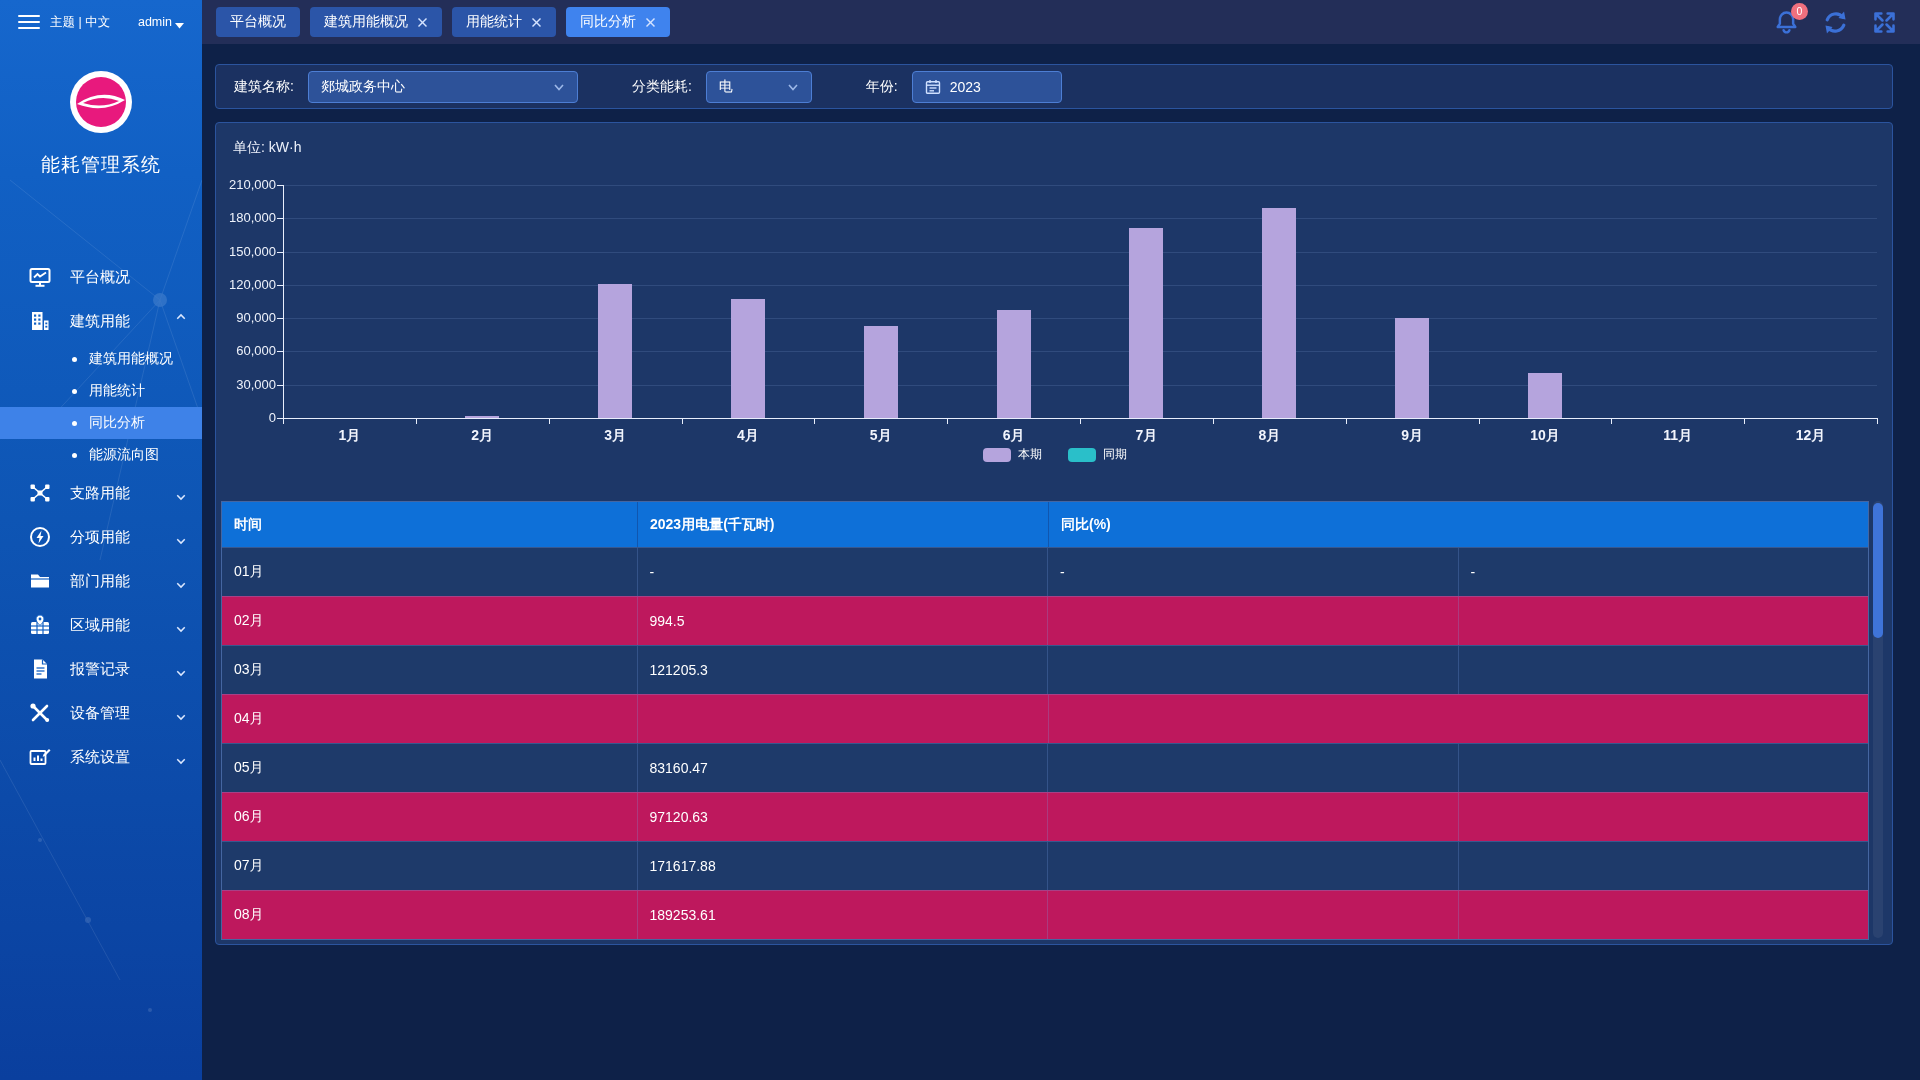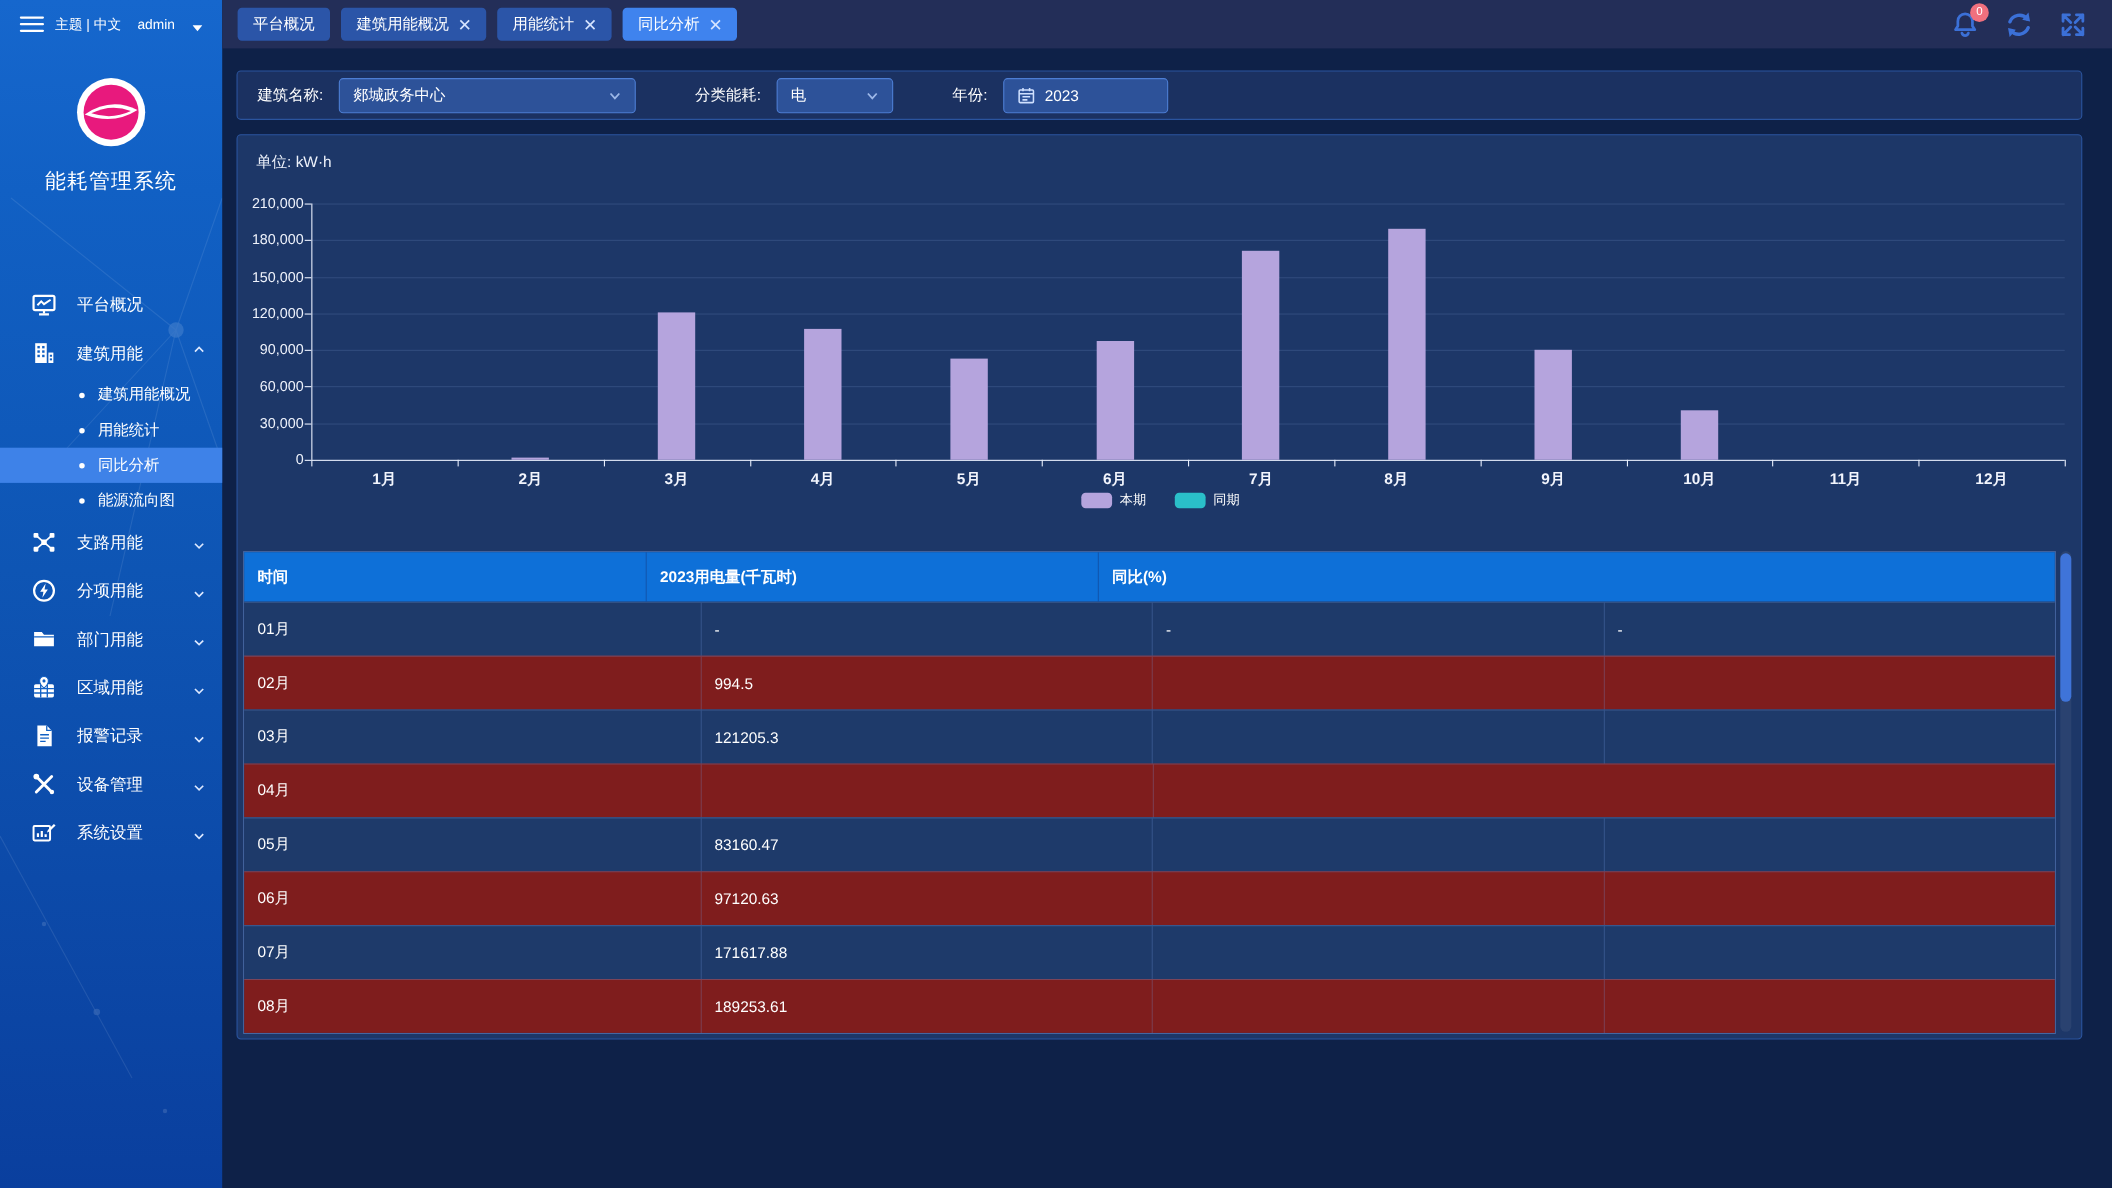--- a/index.html
+++ b/index.html
@@ -7,21 +7,21 @@
     font-family:"Liberation Sans","DejaVu Sans",sans-serif; color:#fff; }
 
   
   #sidebar { position:absolute; left:0; top:0; width:202px; height:1080px;
     background:linear-gradient(180deg,#1667cd 0%,#1160c4 16%,#0e55b4 48%,#0a3f9e 100%); }
   #sidebar .bg-pattern { position:absolute; inset:0; opacity:.18; }
   .side-top { position:relative; height:44px; display:flex; align-items:center; padding:0 18px; gap:10px; }
   .burger { width:22px; display:flex; flex-direction:column; gap:4px; cursor:pointer; }
   .burger i { display:block; height:2px; background:#fff; border-radius:1px; }
   .theme-label { font-size:12.5px; white-space:nowrap; }
-  .user-wrap { margin-left:auto; display:flex; align-items:flex-end; gap:16px; font-size:12.5px; cursor:pointer; }
+  .user-wrap { margin-left:auto; display:flex; align-items:flex-end; gap:3px; font-size:12.5px; cursor:pointer; }
   .logo-wrap { position:relative; margin:26px auto 0; width:64px; height:64px; }
   .side-title { text-align:center; font-size:19px; letter-spacing:1px; margin-top:18px; }
   .menu { position:absolute; top:255px; left:0; right:0; }
   .menu-item { position:relative; height:44px; display:flex; align-items:center; padding-left:28px; cursor:pointer; }
   .mi-icon { width:24px; height:24px; flex:0 0 24px; }
   .mi-icon svg { width:100%; height:100%; }
   .mi-label { margin-left:18px; font-size:15px; }
   .mi-chevron { position:absolute; right:16px; width:10px; height:10px; }
   .mi-chevron svg { width:10px; height:10px; }
   .mi-chevron.up { transform:rotate(180deg); }
@@ -74,21 +74,21 @@
 
   
   #table { position:absolute; left:5px; top:378px; width:1648px;
     border:1px solid rgba(120,160,230,.45); }
   .tbl-header { display:flex; height:45px; background:#0e70d8; }
   .th-cell { display:flex; align-items:center; padding-left:12px; font-size:14px; font-weight:bold;
     border-right:1px solid rgba(18,80,165,.8); }
   .th-cell:last-child { border-right:none; }
   .tbl-row { display:flex; height:49px; border-top:1px solid rgba(120,160,230,.3); }
   .tbl-row.odd { background:#1e3a6a; }
-  .tbl-row.even { background:#7f1d1d; }
+  .tbl-row.even { background:#be185d; }
   .td-cell { display:flex; align-items:center; padding-left:12px; font-size:14px;
     border-right:1px solid rgba(120,160,230,.25); }
   .td-cell:last-child { border-right:none; }
   #table-scrollbar { position:absolute; left:1657px; top:378px; width:10px; height:437px;
     background:rgba(255,255,255,.06); border-radius:5px; }
   #table-scrollbar .thumb { position:absolute; left:0; top:2px; width:10px; height:135px;
     background:#3f74d9; border-radius:5px; cursor:pointer; }
 </style>
 </head>
 <body>
@@ -452,21 +452,21 @@
             <span>本期</span>
           </span>
           <span class="legend-item">
             <span class="legend-swatch" style="background:#2abfc9"></span>
             <span>同期</span>
           </span>
         </div>
       </div>
     <div id="table">
         <div class="tbl-header">
-          <div class="th-cell" style="width:366px">时间</div>
+          <div class="th-cell" style="width:416px">时间</div>
           <div class="th-cell" style="width:411px">2023用电量(千瓦时)</div>
           <div class="th-cell" style="width:410px">同比(%)</div>
         </div>
         <div class="tbl-row odd">
           <div class="td-cell" style="width:416px">01月</div>
           <div class="td-cell" style="width:411px">-</div>
           <div class="td-cell" style="width:411px">-</div>
           <div class="td-cell" style="width:410px">-</div>
         </div>
         <div class="tbl-row even">

